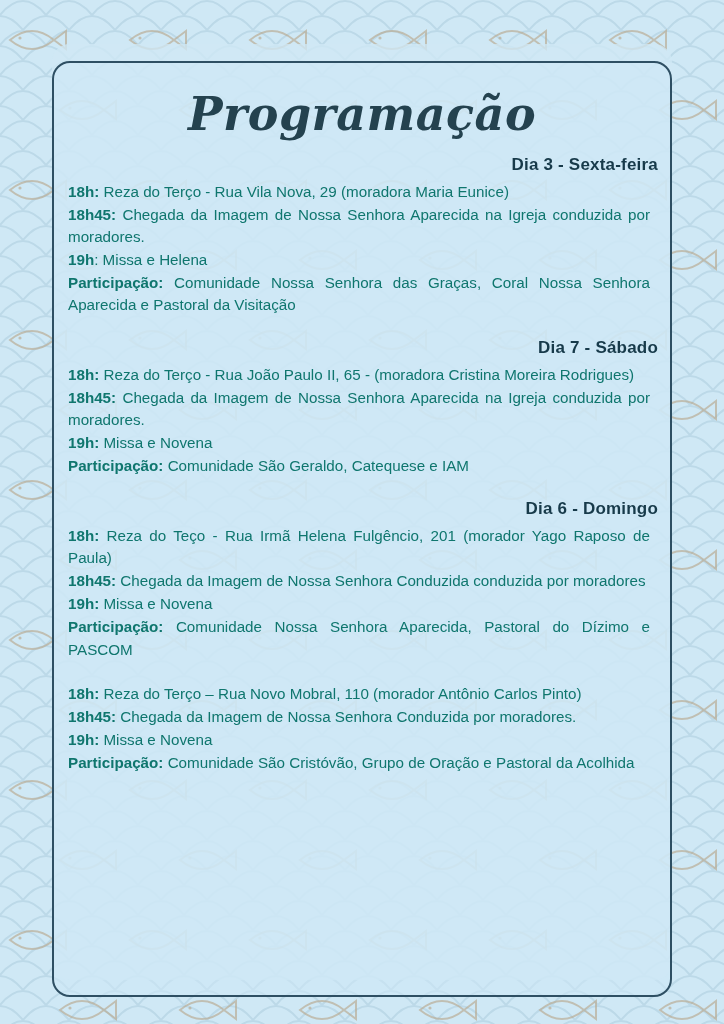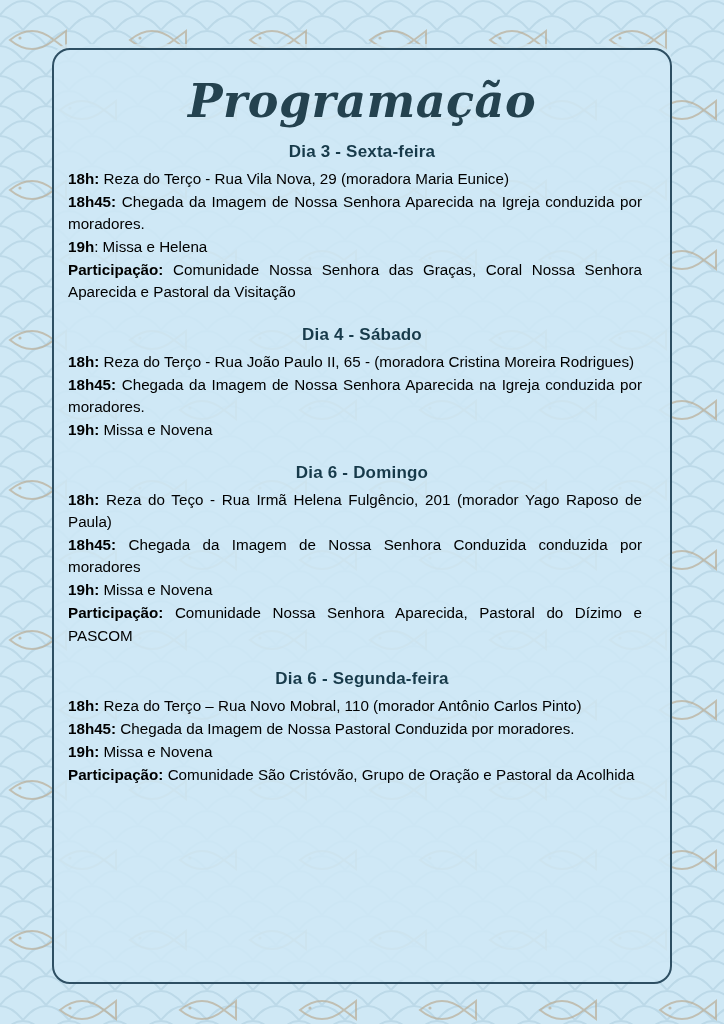--- a/index.html
+++ b/index.html
@@ -18,21 +18,21 @@
   
   #bg-pattern {
     position: absolute;
     inset: 0;
     z-index: 0;
   }
 
   
   .poster {
     position: absolute;
-    left: 0; top: 4px;
+    left: 0; top: 17px;
     width: 724px;
     height: 784px;
     z-index: 2;
   }
   .inner-border {
     position: absolute;
     left: 52px;
     top: 44px;
     width: 620px;
     height: 936px;
@@ -61,34 +61,34 @@
     color: #24424f;
     letter-spacing: 0.5px;
     margin: 14px 0 18px 0;
     line-height: 1;
   }
 
   .day-block {
     margin-bottom: 16px;
   }
   .day-heading {
-    text-align: center;
+    text-align: right;
     font-weight: bold;
     font-size: 17px;
     color: #173a4a;
     margin-bottom: 6px;
     letter-spacing: 0.2px;
   }
   .entry {
     font-size: 15.2px;
     line-height: 1.45;
-    color: #000000;
+    color: #0f766e;
     text-align: justify;
     text-justify: inter-word;
-    margin: 0 12px 1px 0;
+    margin: 0 4px 1px 0;
     padding: 0 4px 0 2px;
   }
   .entry .lbl {
     font-weight: bold;
   }
 
   
   .block-gap-lg { margin-bottom: 22px; }
 </style>
 </head>
@@ -137,33 +137,37 @@
       <p class="entry">
         <span class="lbl">19h</span><span>: Missa e Helena</span>
       </p>
       <p class="entry">
         <span class="lbl">Participação:</span>
         <span>Comunidade Nossa Senhora das Graças, Coral Nossa Senhora Aparecida e Pastoral da Visitação</span>
       </p>
     </div>
 
     <div class="day-block block-gap-lg">
-      <div class="day-heading">Dia 4 - Sábado</div>
+      <div class="day-heading">Dia 7 - Sábado</div>
       <p class="entry">
         <span class="lbl">18h:</span>
         <span>Reza do Terço - Rua João Paulo II, 65 - (moradora Cristina Moreira Rodrigues)</span>
       </p>
       <p class="entry">
         <span class="lbl">18h45:</span>
         <span>Chegada da Imagem de Nossa Senhora Aparecida na Igreja conduzida por moradores.</span>
       </p>
       <p class="entry">
         <span class="lbl">19h:</span>
         <span>Missa e Novena</span>
       </p>
+      <p class="entry">
+        <span class="lbl">Participação:</span>
+        <span>Comunidade São Geraldo, Catequese e IAM</span>
+      </p>
     </div>
 
     <div class="day-block block-gap-lg">
       <div class="day-heading">Dia 6 - Domingo</div>
       <p class="entry">
         <span class="lbl">18h:</span>
         <span>Reza do Teço - Rua Irmã Helena Fulgêncio, 201 (morador Yago Raposo de Paula)</span>
       </p>
       <p class="entry">
         <span class="lbl">18h45:</span>
@@ -173,28 +177,27 @@
         <span class="lbl">19h:</span>
         <span>Missa e Novena</span>
       </p>
       <p class="entry">
         <span class="lbl">Participação:</span>
         <span>Comunidade Nossa Senhora Aparecida, Pastoral do Dízimo e PASCOM</span>
       </p>
     </div>
 
     <div class="day-block">
-      <div class="day-heading">Dia 6 - Segunda-feira</div>
       <p class="entry">
         <span class="lbl">18h:</span>
         <span>Reza do Terço – Rua Novo Mobral, 110 (morador Antônio Carlos Pinto)</span>
       </p>
       <p class="entry">
         <span class="lbl">18h45:</span>
-        <span>Chegada da Imagem de Nossa Pastoral Conduzida por moradores.</span>
+        <span>Chegada da Imagem de Nossa Senhora Conduzida por moradores.</span>
       </p>
       <p class="entry">
         <span class="lbl">19h:</span>
         <span>Missa e Novena</span>
       </p>
       <p class="entry">
         <span class="lbl">Participação:</span>
         <span>Comunidade São Cristóvão, Grupo de Oração e Pastoral da Acolhida</span>
       </p>
     </div>

